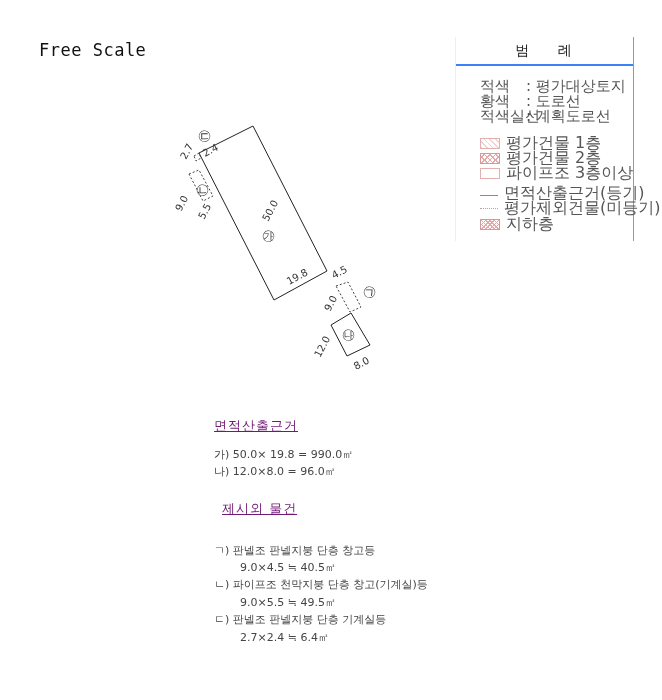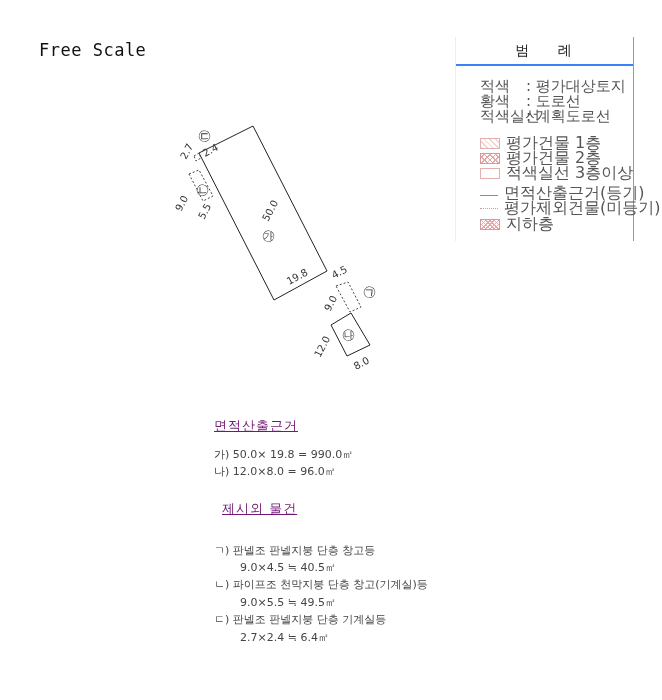--- a/index.html
+++ b/index.html
@@ -33,21 +33,21 @@
 
 <div class="legend">
   <div class="legend-title">범 례</div>
   <div class="legend-rows">
     <div class="legend-row"><span class="k">적색</span><span>:</span> <span>평가대상토지</span></div>
     <div class="legend-row"><span class="k">황색</span><span>:</span> <span>도로선</span></div>
     <div class="legend-row"><span class="k">적색실선</span><span>:</span> <span>계획도로선</span></div>
   </div>
   <div class="legend-sym" style="top:96px"><span class="sw sw-1"></span><span>평가건물 1층</span></div>
   <div class="legend-sym" style="top:111px"><span class="sw sw-2"></span><span>평가건물 2층</span></div>
-  <div class="legend-sym" style="top:126px"><span class="sw sw-3"></span><span>적색실선 3층이상</span></div>
+  <div class="legend-sym" style="top:126px"><span class="sw sw-3"></span><span>파이프조 3층이상</span></div>
   <div class="legend-sym" style="top:146px"><span class="sw sw-4"></span><span>면적산출근거(등기)</span></div>
   <div class="legend-sym" style="top:161px"><span class="sw sw-5"></span><span>평가제외건물(미등기)</span></div>
   <div class="legend-sym" style="top:177px"><span class="sw sw-6"></span><span>지하층</span></div>
 </div>
 
 <svg class="drawing" width="662" height="700">
   <g stroke="#222" stroke-width="1" fill="none">
     <polygon points="199,153 253,126 327,271 274,300"></polygon>
     <polygon points="331,325 351,313 370,345 347,356"></polygon>
   </g>

